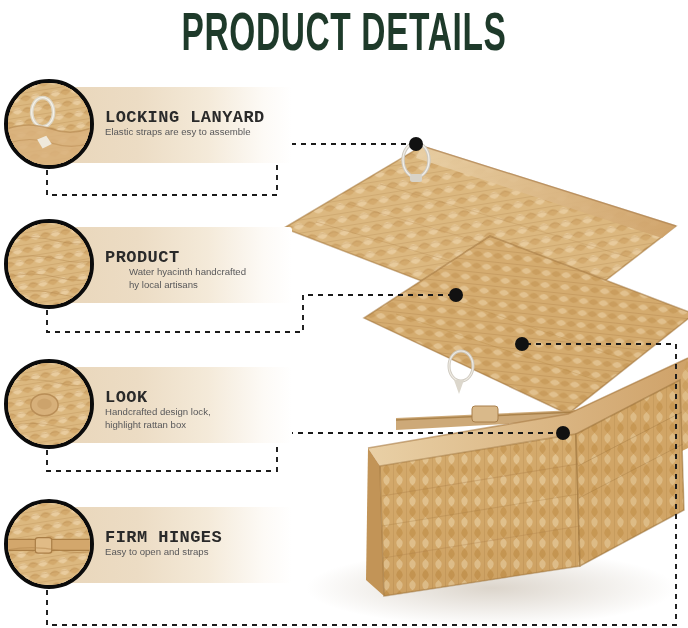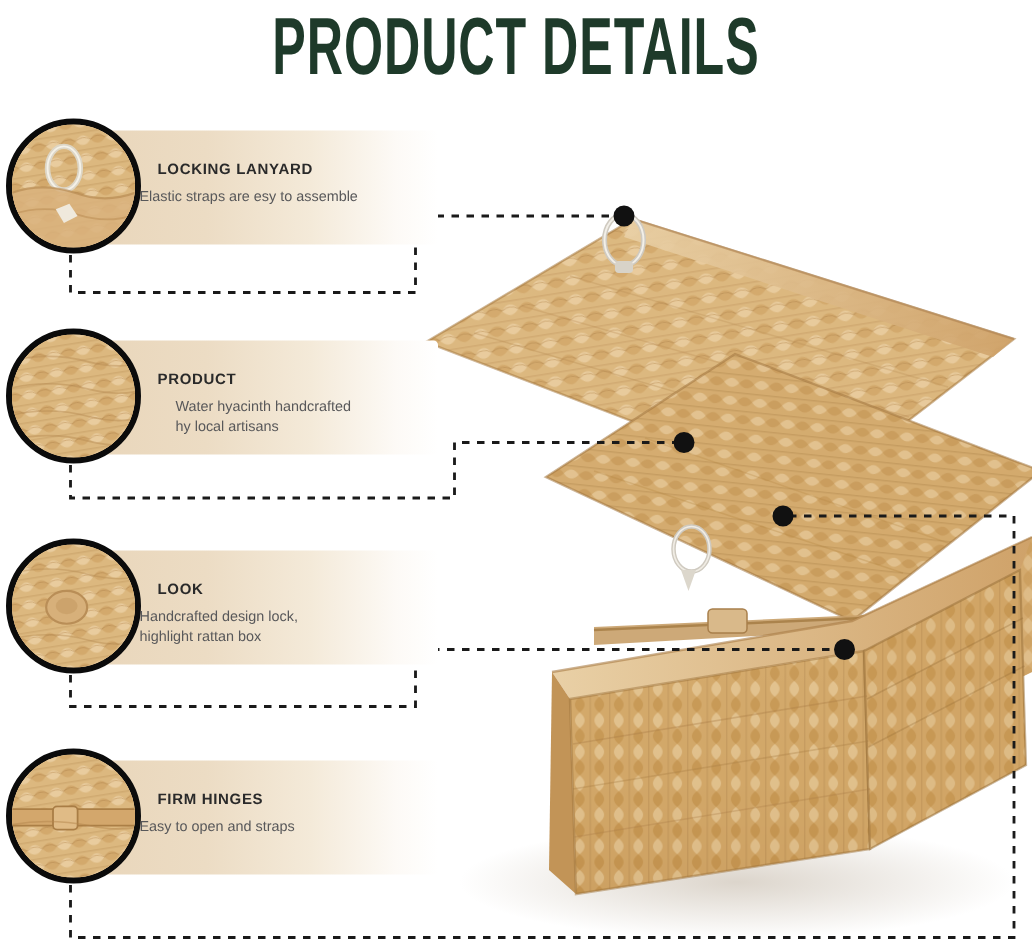--- a/index.html
+++ b/index.html
@@ -38,25 +38,26 @@
     border-radius:3px;
     background:linear-gradient(90deg,#e9d6ba 0%,#ecdcc4 34%,#f4ead9 64%,#fdfaf6 88%,#ffffff 100%);
   }
   .photo-circle{
     position:absolute;left:2px;top:0;width:90px;height:90px;border-radius:50%;
     border:4px solid #0b0b0b;box-sizing:border-box;overflow:hidden;background:#d8b98c;
   }
   .photo-circle svg{display:block;width:100%;height:100%;}
   .c-title{
     position:absolute;left:103px;
-    font-size:10px;font-weight:700;color:#2a2a2a;letter-spacing:.45px;
+    font-size:17px;font-weight:700;color:#2a2a2a;letter-spacing:.45px;
     white-space:nowrap;
+    font-family:Liberation Mono, monospace;
   }
   .c-desc{
-    position:absolute;left:91px;
+    position:absolute;left:103px;
     font-size:9.6px;font-weight:400;color:#58585a;line-height:12.6px;
     white-space:pre-line;
   }
 </style>
 </head>
 <body>
 
 <div id="stage">
 
   <div class="page-title" style="color: rgb(30, 58, 42);">PRODUCT DETAILS</div>

